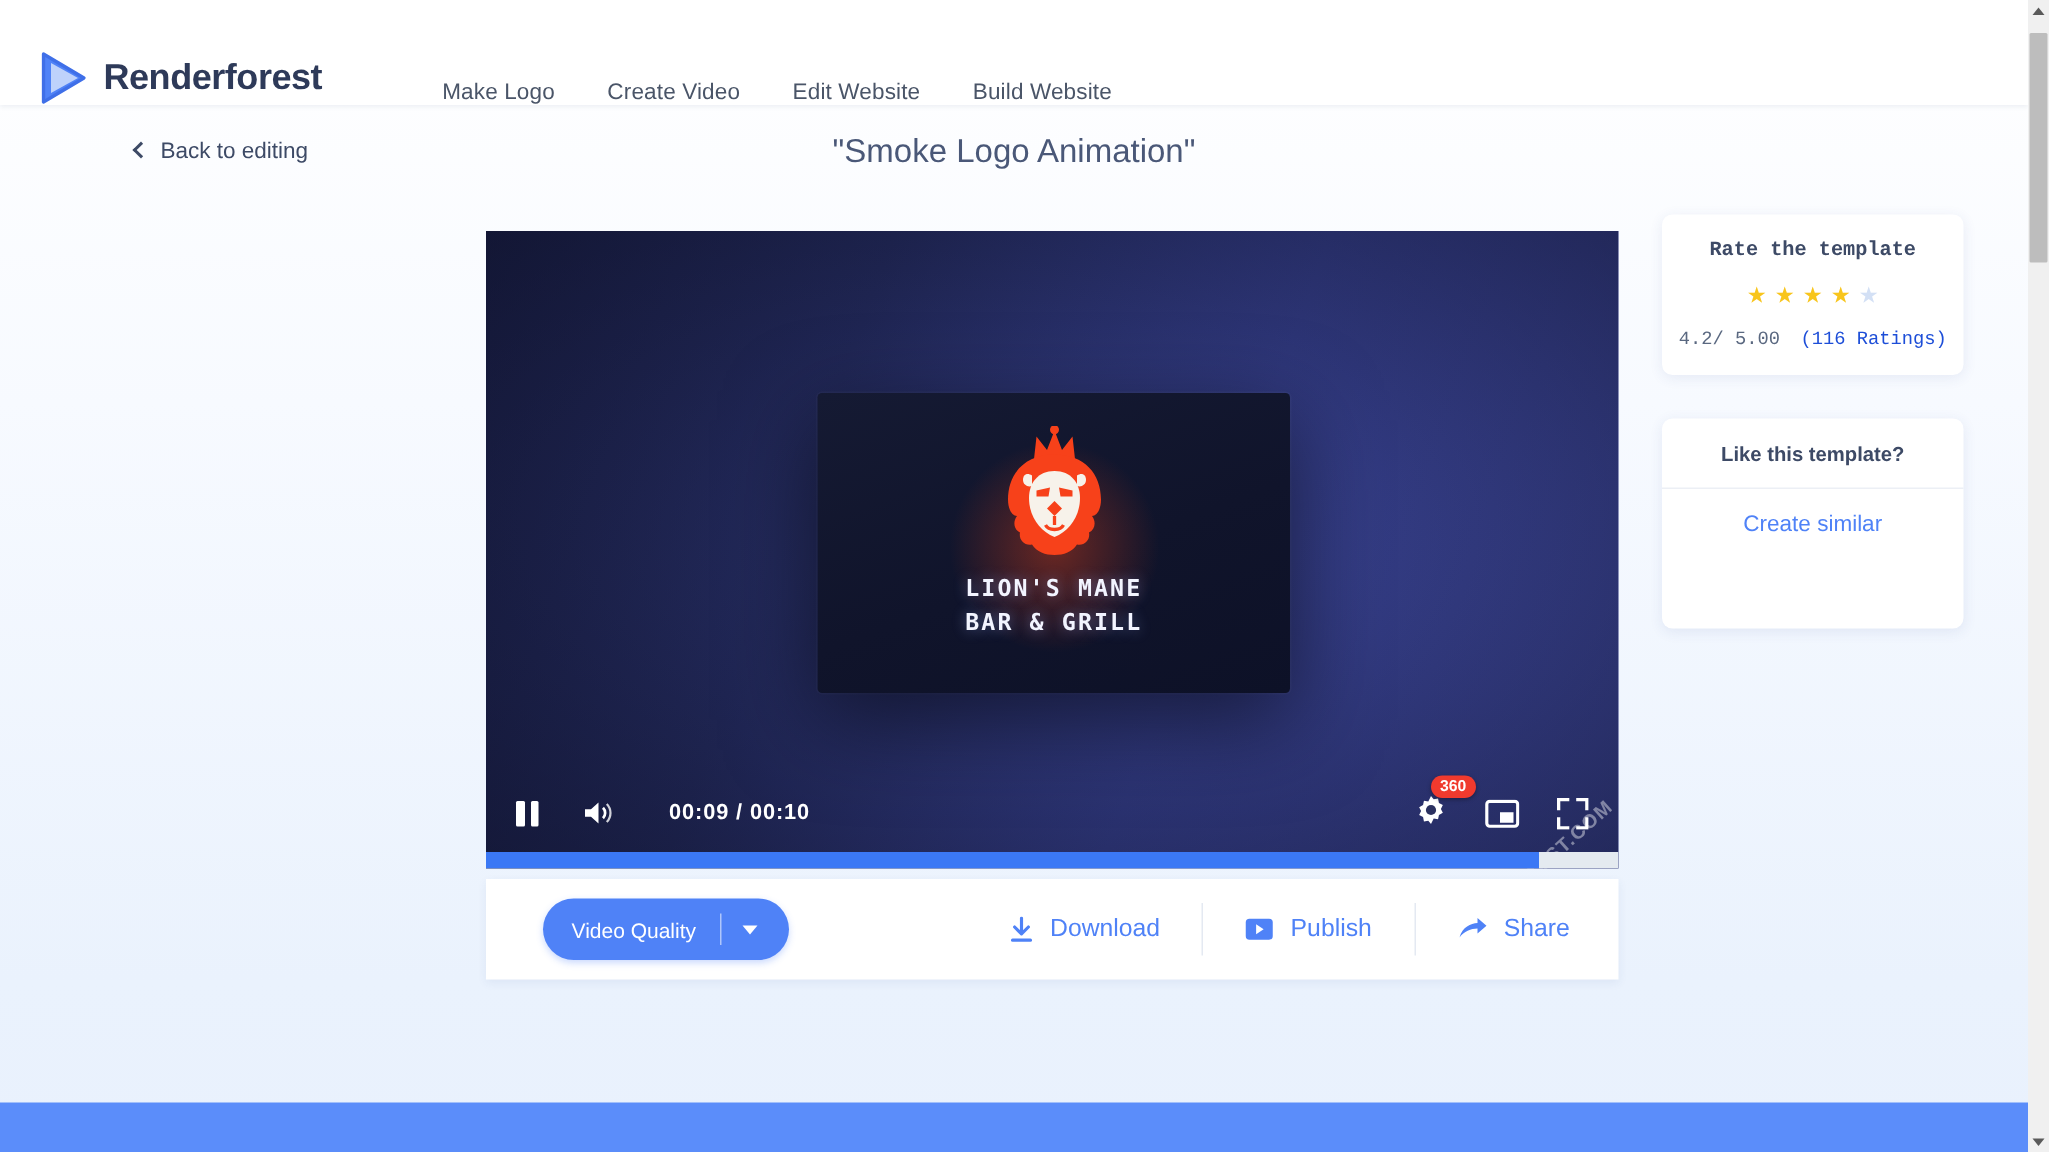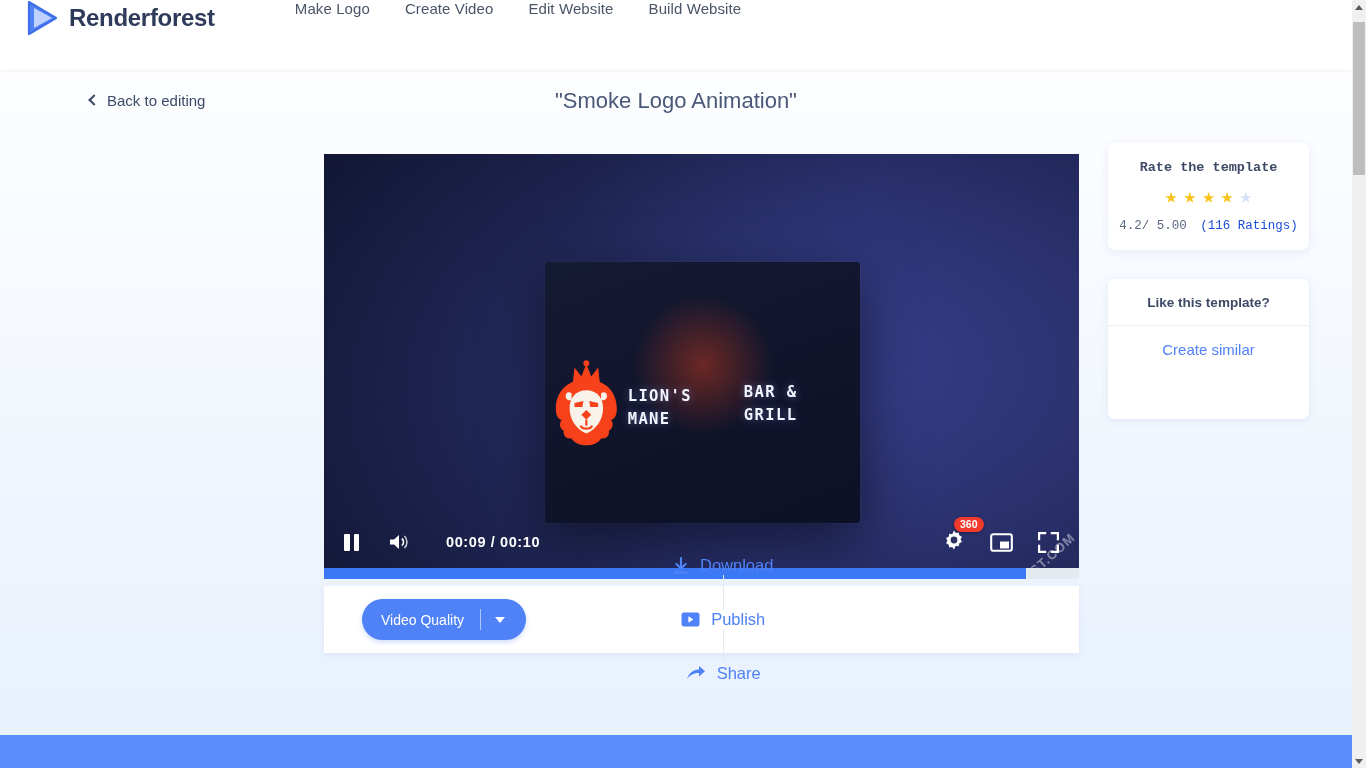--- a/index.html
+++ b/index.html
@@ -10,21 +10,21 @@
   }
   body {
     background: linear-gradient(180deg, #ffffff 0%, #f7faff 35%, #eaf2fd 85%, #e9f1fd 100%);
     position: relative;
   }
 
   
   .header {
     position: absolute; top: 0; left: 0; width: 1352px; height: 70px;
     background: #ffffff;
-    display: flex; align-items: flex-start;
+    display: flex; align-items: flex-end;
     box-shadow: 0 1px 3px rgba(30,50,100,.07);
     z-index: 20;
   }
   .logo-wrap {
     display: flex; align-items: center; gap: 9px;
     margin-left: 26px; cursor: pointer;
   }
   .logo-mark { width: 34px; height: 36px; display:block; }
   .logo-text {
     font-size: 24px; font-weight: bold; color: #2e3a59;
@@ -68,25 +68,25 @@
   .player {
     position: absolute; left: 324px; top: 154px; width: 755px; height: 425px;
     background: linear-gradient(110deg, #1b2048 0%, #232a5c 30%, #333c85 62%, #3b4493 100%);
     overflow: hidden;
   }
   .vignette {
     position: absolute; inset: 0;
     background: radial-gradient(ellipse 70% 70% at 50% 48%, rgba(0,0,0,0) 30%, rgba(8,10,28,.45) 100%);
   }
   .logo-card {
-    position: absolute; left: 221px; top: 108px; width: 315px; height: 261px;
+    position: absolute; left: 221px; top: 108px; width: 315px; height: 200px;
     background: linear-gradient(160deg, #151a33 0%, #10142b 55%, #0d1127 100%);
     border-radius: 3px;
     box-shadow: 0 18px 60px rgba(0,0,0,.55), 0 0 0 1px rgba(255,255,255,.03);
-    display: flex; flex-direction: row; align-items: center;
+    display: flex; flex-direction: column; align-items: center;
     padding-top: 22px;
   }
   .lion-glow {
     position: absolute; left: 50%; top: 28px; transform: translateX(-50%);
     width: 150px; height: 150px; border-radius: 50%;
     background: radial-gradient(circle, rgba(255,70,20,.38) 0%, rgba(255,70,20,0) 66%);
     pointer-events: none;
   }
   .lion { position: relative; z-index: 2; }
   .brandline {
@@ -154,21 +154,21 @@
     background: #4f82f7; border-radius: 21px; color: #fff;
     display: flex; align-items: center; cursor: pointer;
     font-size: 14px; padding: 0 2px 0 19px; box-shadow: 0 2px 5px rgba(79,130,247,.3);
   }
   .vq-sep { width: 1px; height: 21px; background: rgba(255,255,255,.55); margin: 0 14px 0 16px; }
   .vq-caret {
     width: 0; height: 0; border-left: 5px solid transparent;
     border-right: 5px solid transparent; border-top: 6px solid #fff;
     margin-right: 19px;
   }
-  .acts { display: flex; align-items: center; margin-left: 119px; flex-direction: column; }
+  .acts { display: flex; align-items: center; margin-left: 119px; }
   .act {
     display: flex; align-items: center; gap: 11px; cursor: pointer;
     font-size: 16.5px; color: #4f82f7; padding: 0 28px;
   }
   .act-div { width: 1px; height: 35px; background: #e4e9f2; }
 
   
   .card {
     position: absolute; left: 1108px; width: 201px;
     background: #fff; border-radius: 7px;

